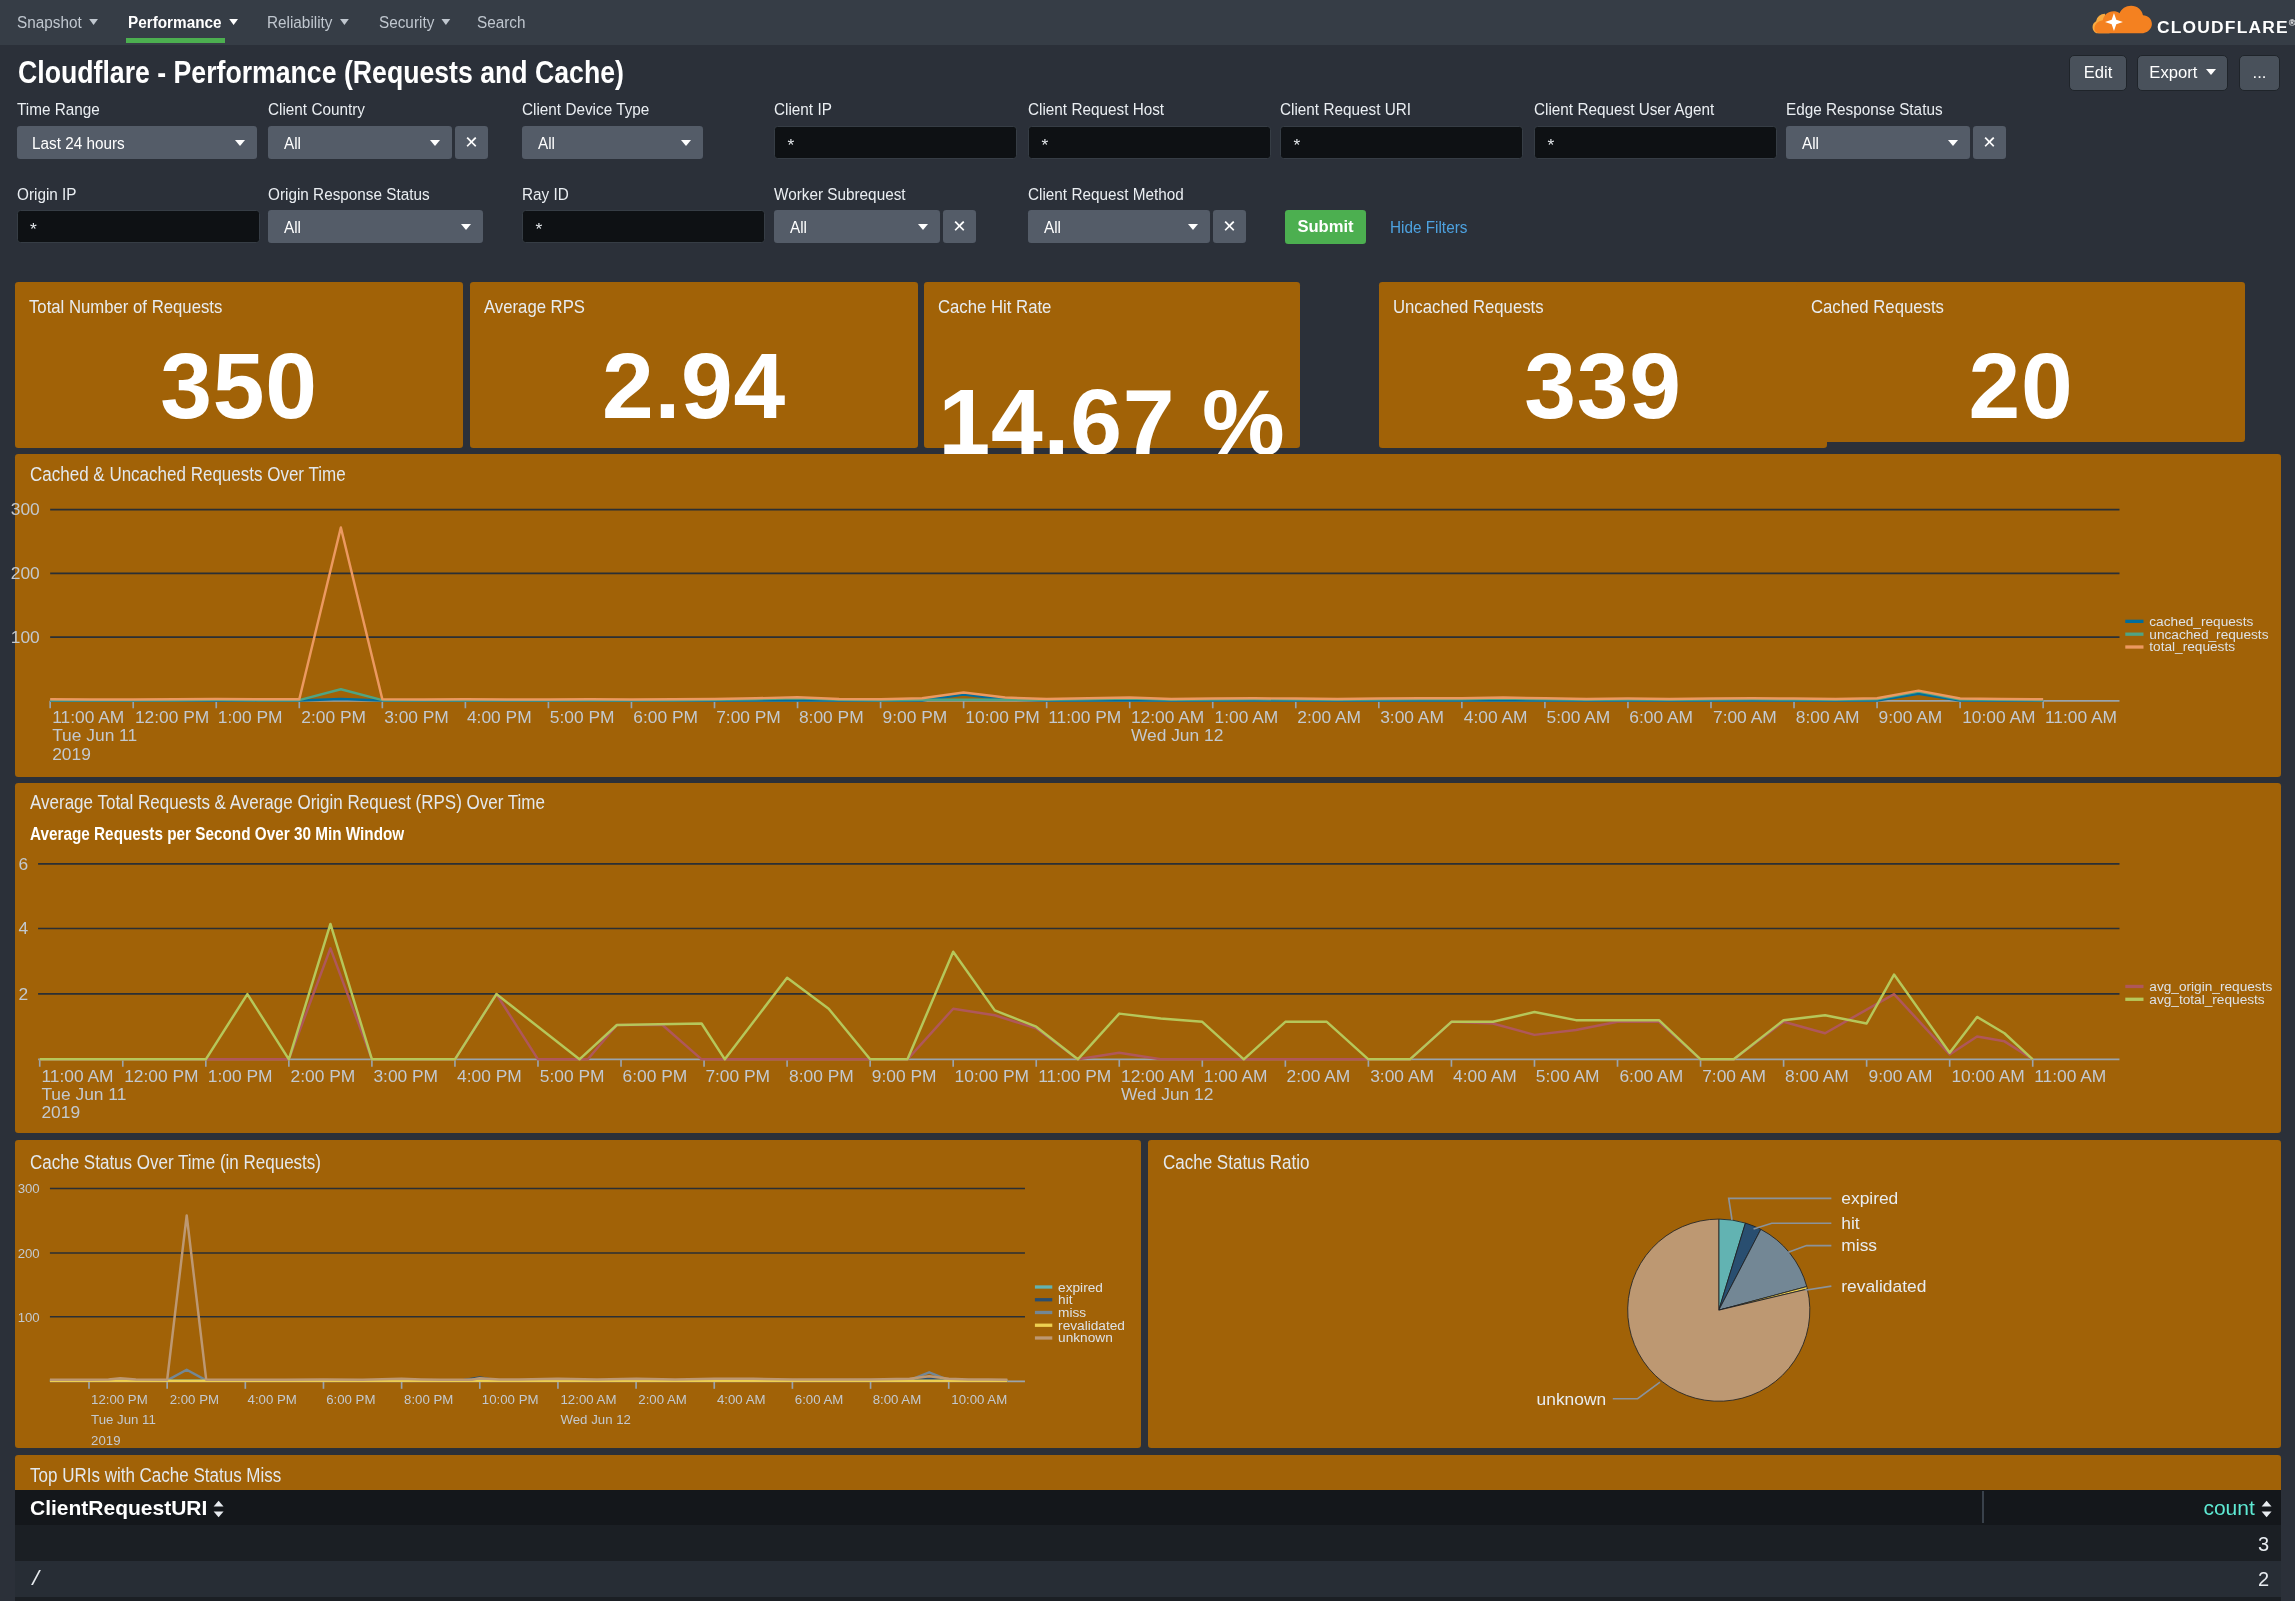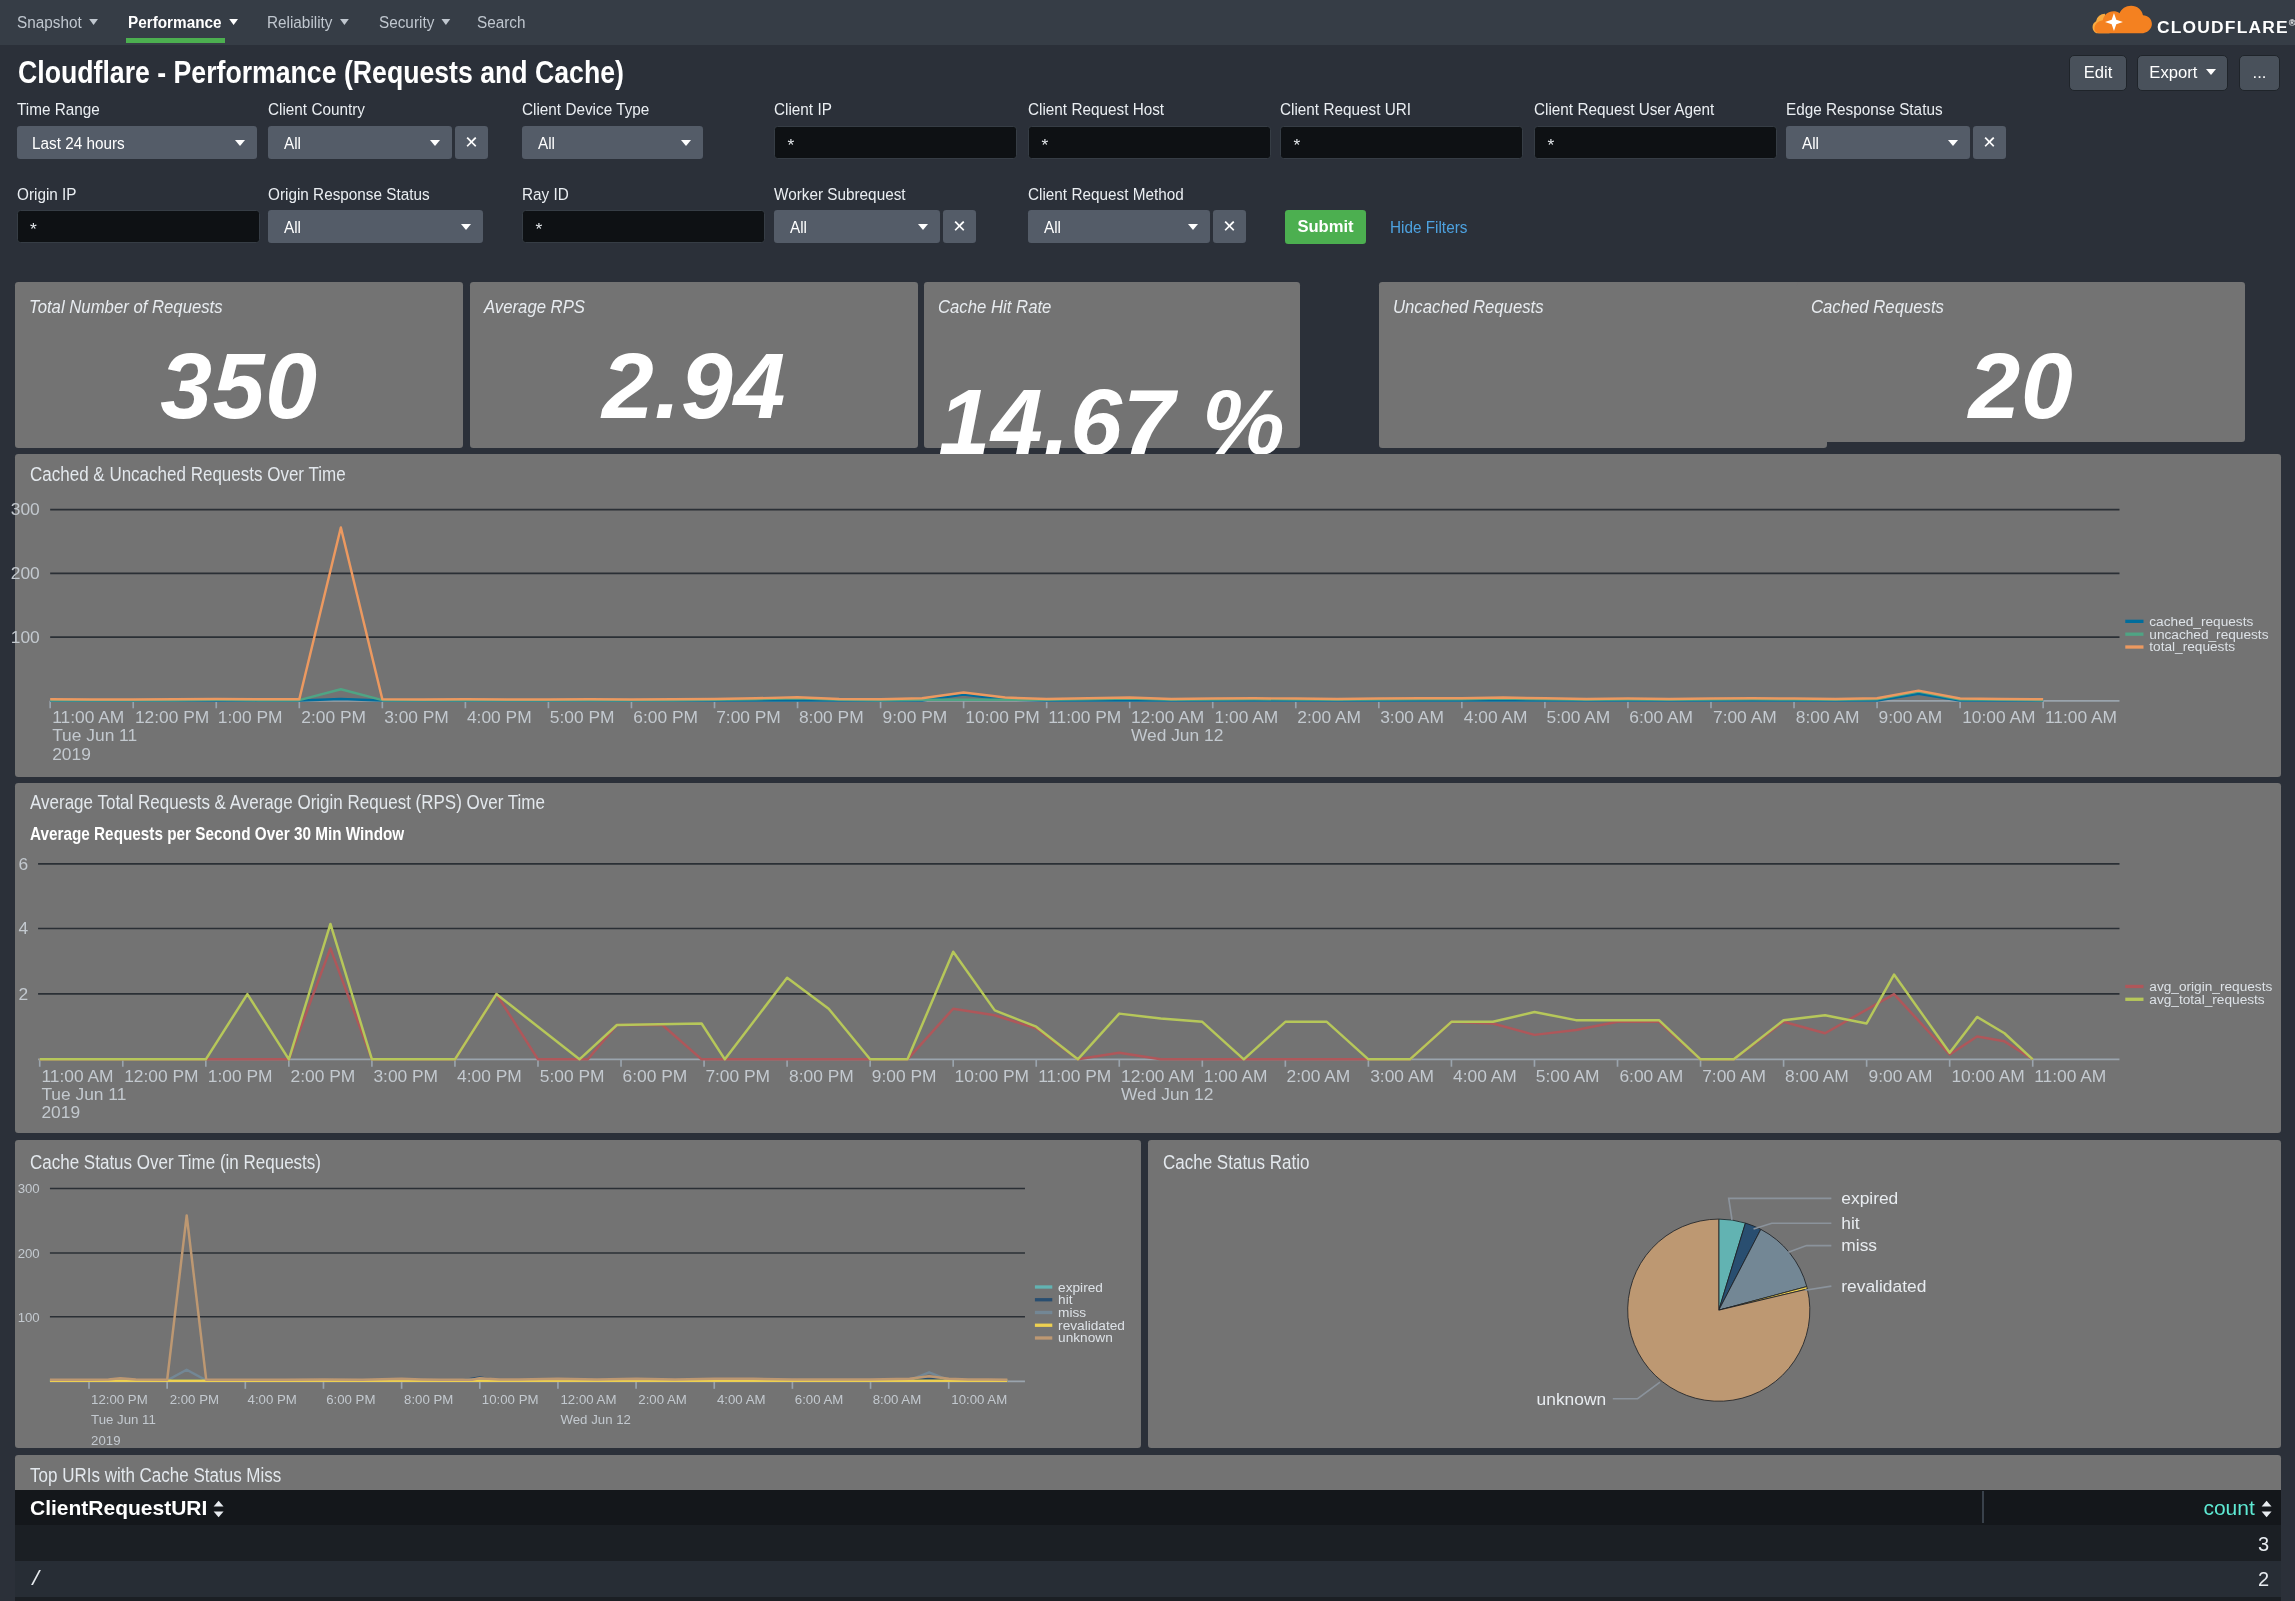--- a/index.html
+++ b/index.html
@@ -1,18 +1,18 @@
 <!DOCTYPE html>
 <html style="font-size:13.2px"><head><meta charset="utf-8">
 <style>
 * { margin:0; padding:0; box-sizing:border-box; }
 html,body { width:2295px; height:1602px; background:#2b3039; overflow:hidden;
   font-family:"Liberation Sans", sans-serif; }
 .abs { position:absolute; }
-.panel { position:absolute; background:#737373; border-radius:3.3px;font-style:italic; }
+.panel { position:absolute; background:#a16207; border-radius:3.3px; }
 .ptitle { position:absolute; color:#e3e8ed; font-size:20px; transform:scaleX(0.85); transform-origin:0 50%; }
 .navitem { position:absolute; top:0; height:45px; line-height:45px; color:#c0c7cf; font-size:17.4px; }
 .caret { display:inline-block; width:0; height:0; border-left:5.4px solid transparent;
   border-right:5.4px solid transparent; border-top:6.2px solid currentColor; margin-left:8.3px; vertical-align:middle; margin-top:-2.5px;}
 .flabel { position:absolute; color:#eaeef2; font-size:17.4px; transform:scaleX(0.88); transform-origin:0 50%; }
 .drop { position:absolute; background:#545c68; border-radius:3.3px; color:#fff; font-size:17.4px; }
 .drop span { position:absolute; left:15.7px; top:50%; transform:translateY(-50%) scaleX(0.88); transform-origin:0 50%; }
 .drop .dc { position:absolute; right:11.6px; top:50%; margin-top:-2.5px; width:0;height:0;
   border-left:5.8px solid transparent; border-right:5.8px solid transparent; border-top:6.6px solid #fff; }
 .xbtn { position:absolute; background:#545c68; border-radius:3.3px; color:#fff; }
@@ -115,20 +115,21 @@
 <div class="panel" style="left:470px;top:282px;width:448px;height:166px;">
     <div class="kpi-label" style="left:14px;top:14px;">Average RPS</div>
     <div class="kpi-num" style="top:51px;">2.94</div>
   </div>
 <div class="panel" style="left:924px;top:282px;width:376px;height:166px;">
     <div class="kpi-label" style="left:14px;top:14px;">Cache Hit Rate</div>
     <div class="kpi-num" style="top:51px;margin-top:36px;">14.67 %</div>
   </div>
 <div class="panel" style="left:1379px;top:282px;width:448px;height:166px;">
     <div class="kpi-label" style="left:14px;top:14px;">Uncached Requests</div>
+    <div class="kpi-num" style="top:51px;">339</div>
   </div>
 <div class="panel" style="left:1797px;top:282px;width:448px;height:160px;">
     <div class="kpi-label" style="left:14px;top:14px;">Cached Requests</div>
     <div class="kpi-num" style="top:51px;">20</div>
   </div>
 <div class="panel" style="left:15px;top:454px;width:2266px;height:323px;"></div>
 <div class="ptitle" style="left:30px;top:463px;">Cached &amp; Uncached Requests Over Time</div>
 <div class="panel" style="left:15px;top:783px;width:2266px;height:350px;"></div>
 <div class="ptitle" style="left:30px;top:791px;">Average Total Requests &amp; Average Origin Request (RPS) Over Time</div>
 <div class="abs" style="left:30px;top:824px;color:#fff;font-size:18px;font-weight:bold;transform:scaleX(0.85);transform-origin:0 50%;">Average Requests per Second Over 30 Min Window</div>

